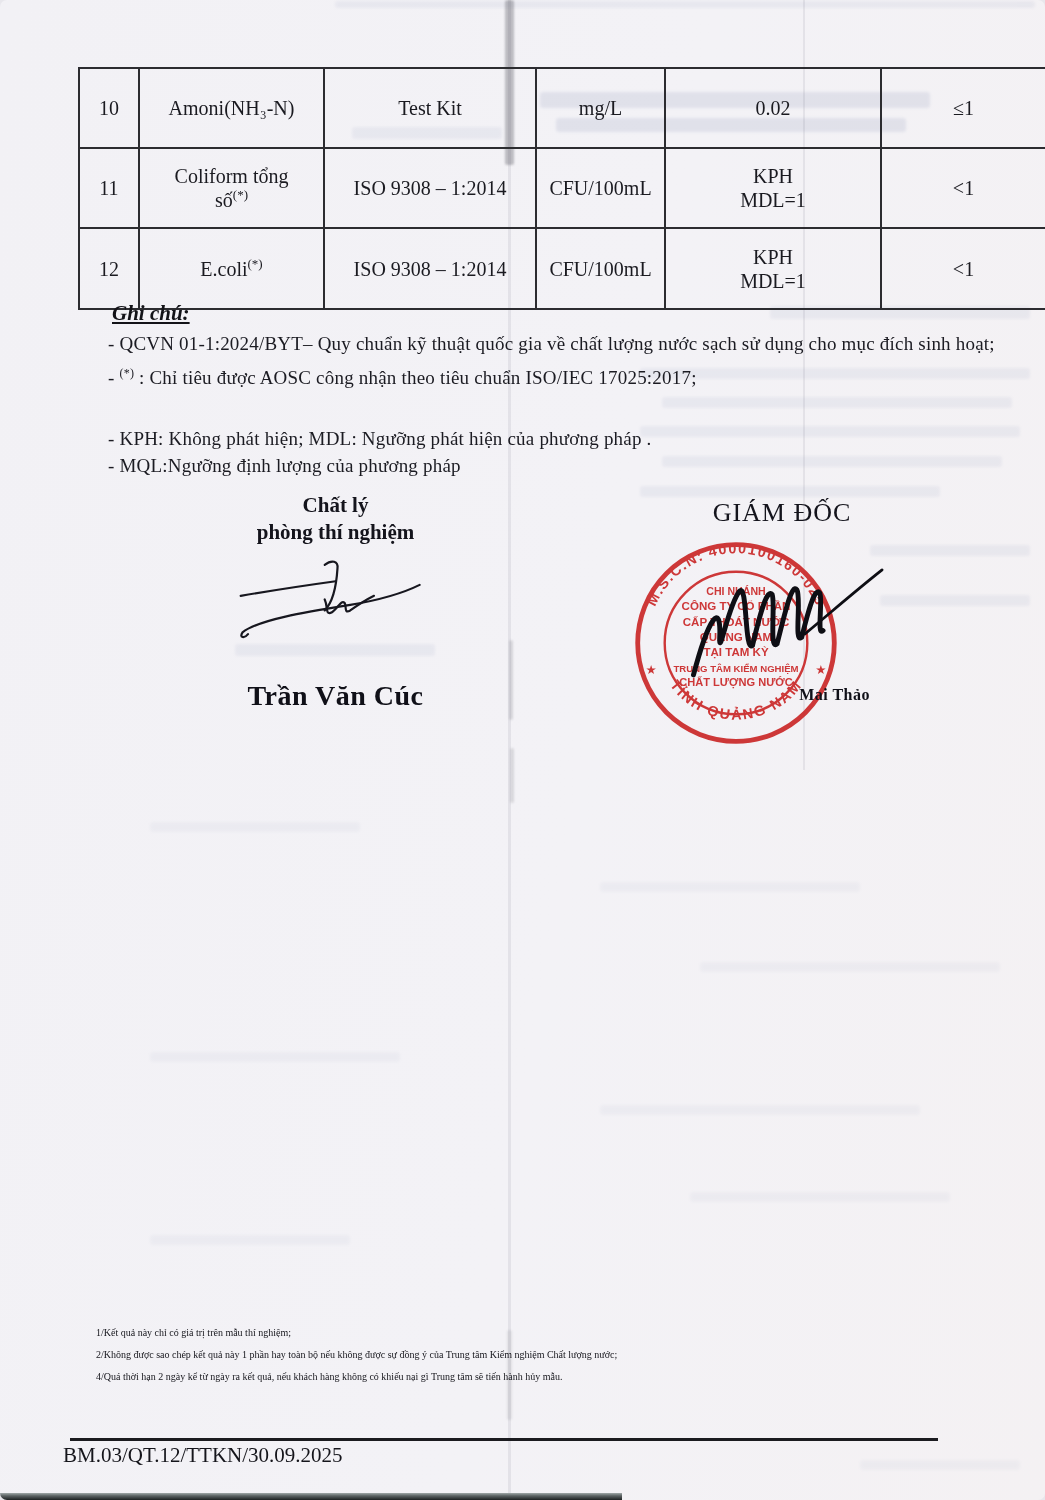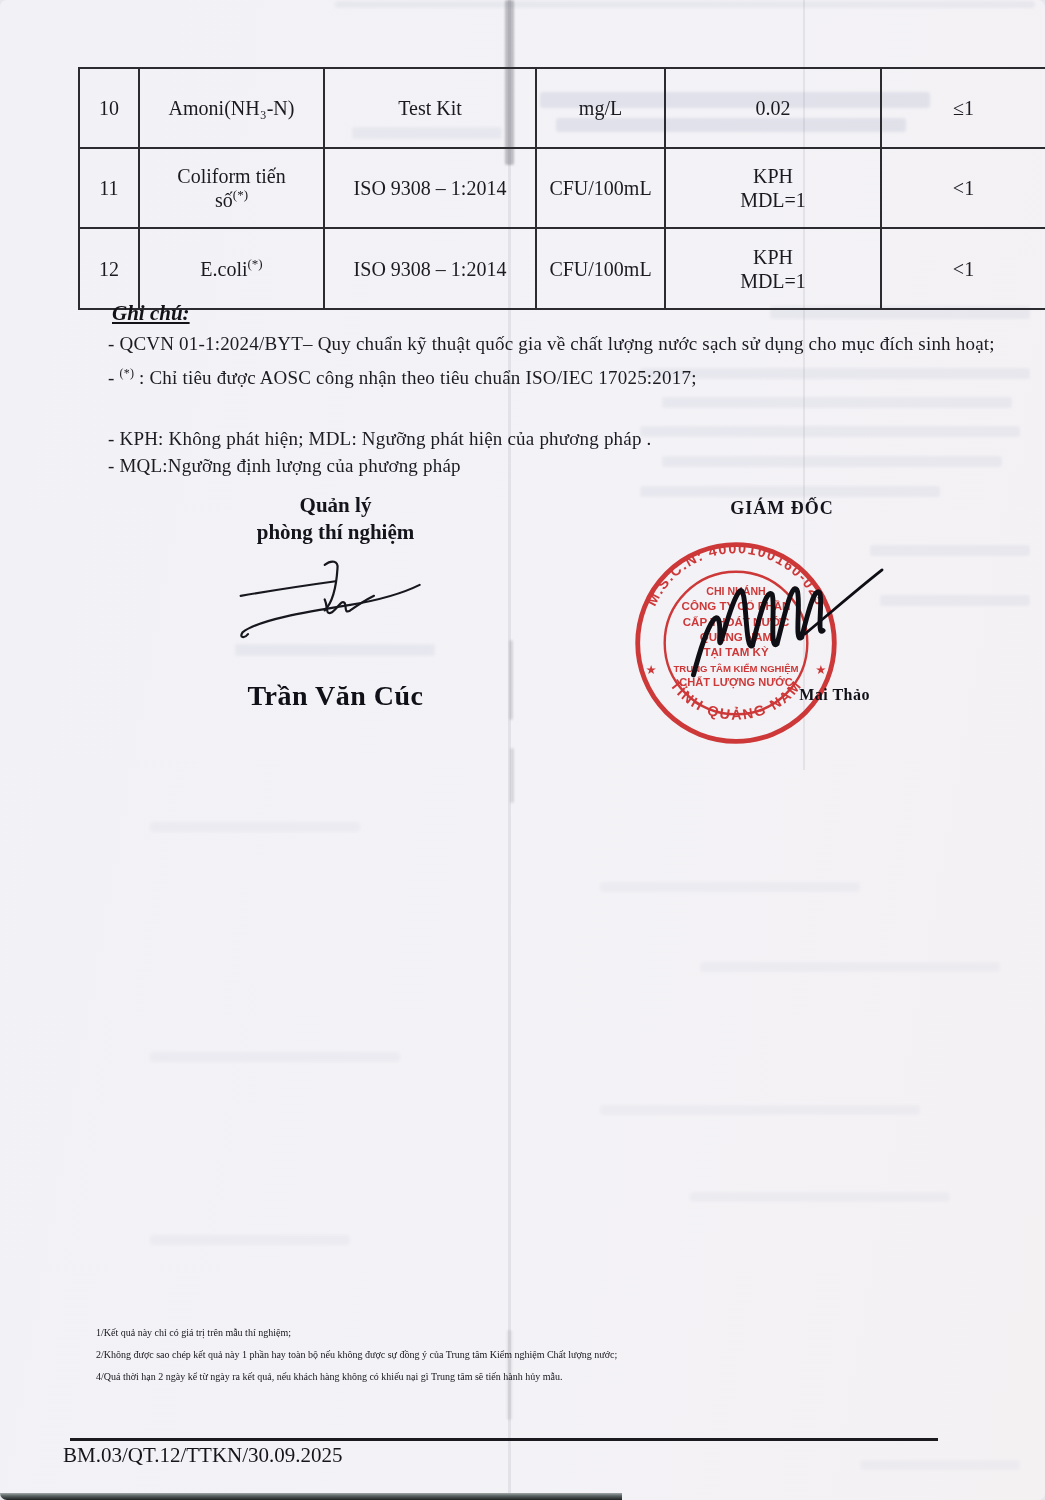--- a/index.html
+++ b/index.html
@@ -38,21 +38,21 @@
   .sig-left-title{
     position:absolute;left:213px;top:492px;width:245px;text-align:center;
     font-size:21px;font-weight:bold;line-height:27px;color:#14141c;
   }
   .sig-left-name{
     position:absolute;left:203px;top:680px;width:265px;text-align:center;
     font-size:28px;font-weight:bold;color:#101018;letter-spacing:.5px;
   }
   .sig-right-title{
     position:absolute;left:682px;top:498px;width:200px;text-align:center;
-    font-size:18px;font-weight:bold;letter-spacing:1px;color:#14141c;
+    font-size:26px;font-weight:normal;letter-spacing:1px;color:#14141c;
   }
   .sig-right-name{
     position:absolute;left:690px;top:686px;width:180px;text-align:right;
     font-size:16px;font-weight:bold;color:#101018;letter-spacing:.5px;
   }
   svg.sig{position:absolute;overflow:visible;}
   svg.stamp{position:absolute;left:630px;top:537px;opacity:.93;}
   svg.stamp text{font-family:"Liberation Sans","DejaVu Sans",sans-serif;font-weight:bold;}
   
   .footnotes{
@@ -109,21 +109,21 @@
         <tr class="r10">
       <td class="c-no"><span>10</span></td>
       <td class="c-name"><span>Amoni(NH₃-N)</span></td>
       <td class="c-method"><span>Test Kit</span></td>
       <td class="c-unit"><span>mg/L</span></td>
       <td class="c-result"><span>0.02</span></td>
       <td class="c-limit"><span>≤1</span></td>
     </tr>
     <tr class="r11">
       <td class="c-no"><span>11</span></td>
-      <td class="c-name"><span>Coliform tiến</span><br><span>số</span><sup class="star">(*)</sup></td>
+      <td class="c-name"><span>Coliform tổng</span><br><span>số</span><sup class="star">(*)</sup></td>
       <td class="c-method"><span>ISO 9308 – 1:2014</span></td>
       <td class="c-unit"><span>CFU/100mL</span></td>
       <td class="c-result"><span>KPH</span><br><span>MDL=1</span></td>
       <td class="c-limit"><span>&lt;1</span></td>
     </tr>
     <tr class="r12">
       <td class="c-no"><span>12</span></td>
       <td class="c-name"><span>E.coli</span><sup class="star">(*)</sup></td>
       <td class="c-method"><span>ISO 9308 – 1:2014</span></td>
       <td class="c-unit"><span>CFU/100mL</span></td>
@@ -133,21 +133,21 @@
   </tbody>
     </table>
 
   <div class="notes-heading">Ghi chú:</div>
   <div class="note-line" style="top:333px">- QCVN 01-1:2024/BYT– Quy chuẩn kỹ thuật quốc gia về chất lượng nước sạch sử dụng cho mục đích sinh hoạt;</div>
   <div class="note-line" style="top:366px"><span>- </span><sup>(*)</sup><span> : Chỉ tiêu được AOSC công nhận theo tiêu chuẩn ISO/IEC 17025:2017;</span></div>
   <div class="note-line" style="top:428px">- KPH: Không phát hiện; MDL: Ngưỡng phát hiện của phương pháp .</div>
   <div class="note-line" style="top:455px">- MQL:Ngưỡng định lượng của phương pháp</div>
 
   <div class="sig-left-title">
-    <div>Quản lý</div>
+    <div>Chất lý</div>
     <div>phòng thí nghiệm</div>
   </div>
   <svg class="sig" style="left:222px;top:552px" width="220" height="105" viewBox="0 0 240 115">
     <g fill="none" stroke="#17171f" stroke-width="2.4" stroke-linecap="round">
       <path d="M112,14 C120,8 127,10 126,18 C125,34 122,54 112,64"></path>
       <path d="M20,48 C55,42 95,36 124,32"></path>
       <path d="M112,52 C116,60 112,70 120,66 C128,60 130,52 134,56 C136,60 133,68 140,64 C150,57 158,52 166,48"></path>
       <path d="M28,90 C24,95 18,94 22,88 C40,74 90,66 140,58 C175,52 200,44 216,36"></path>
     </g>
   </svg>

